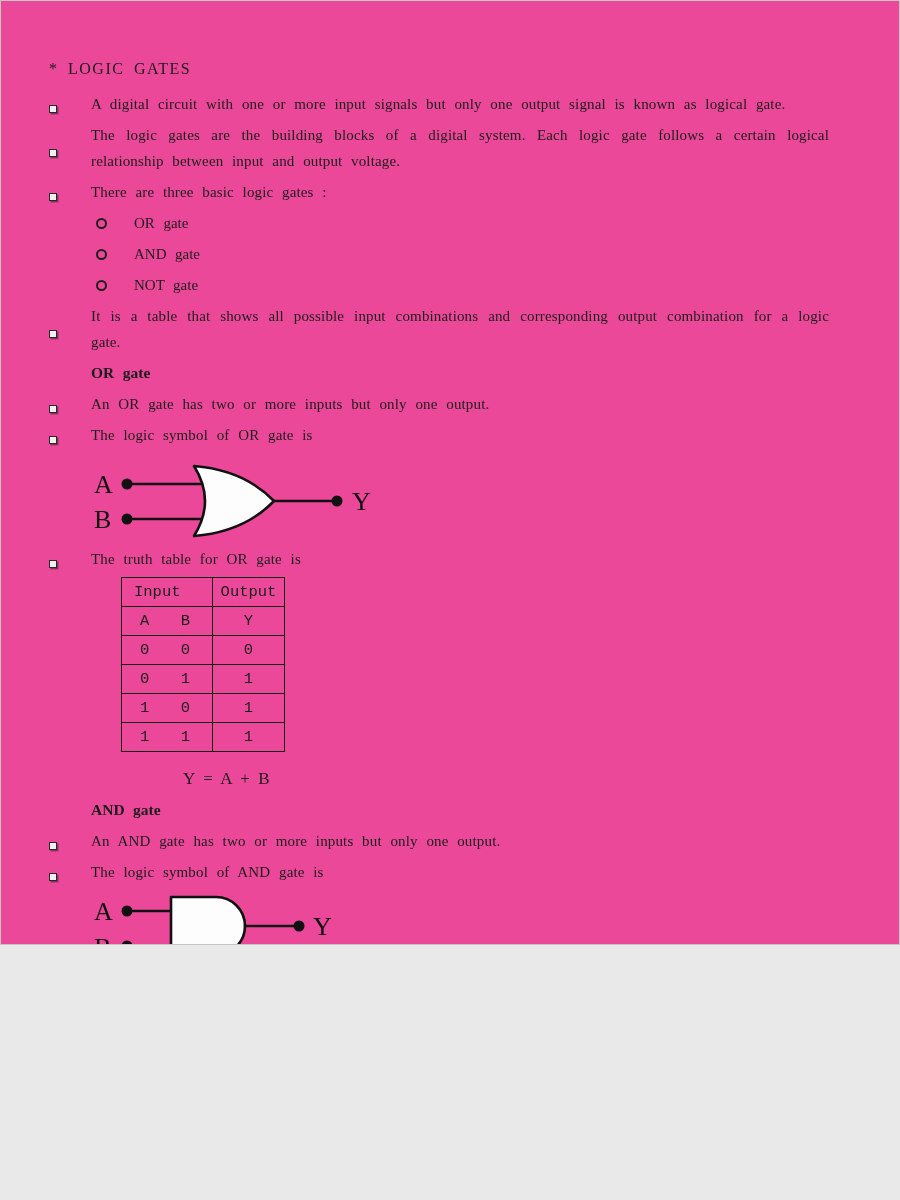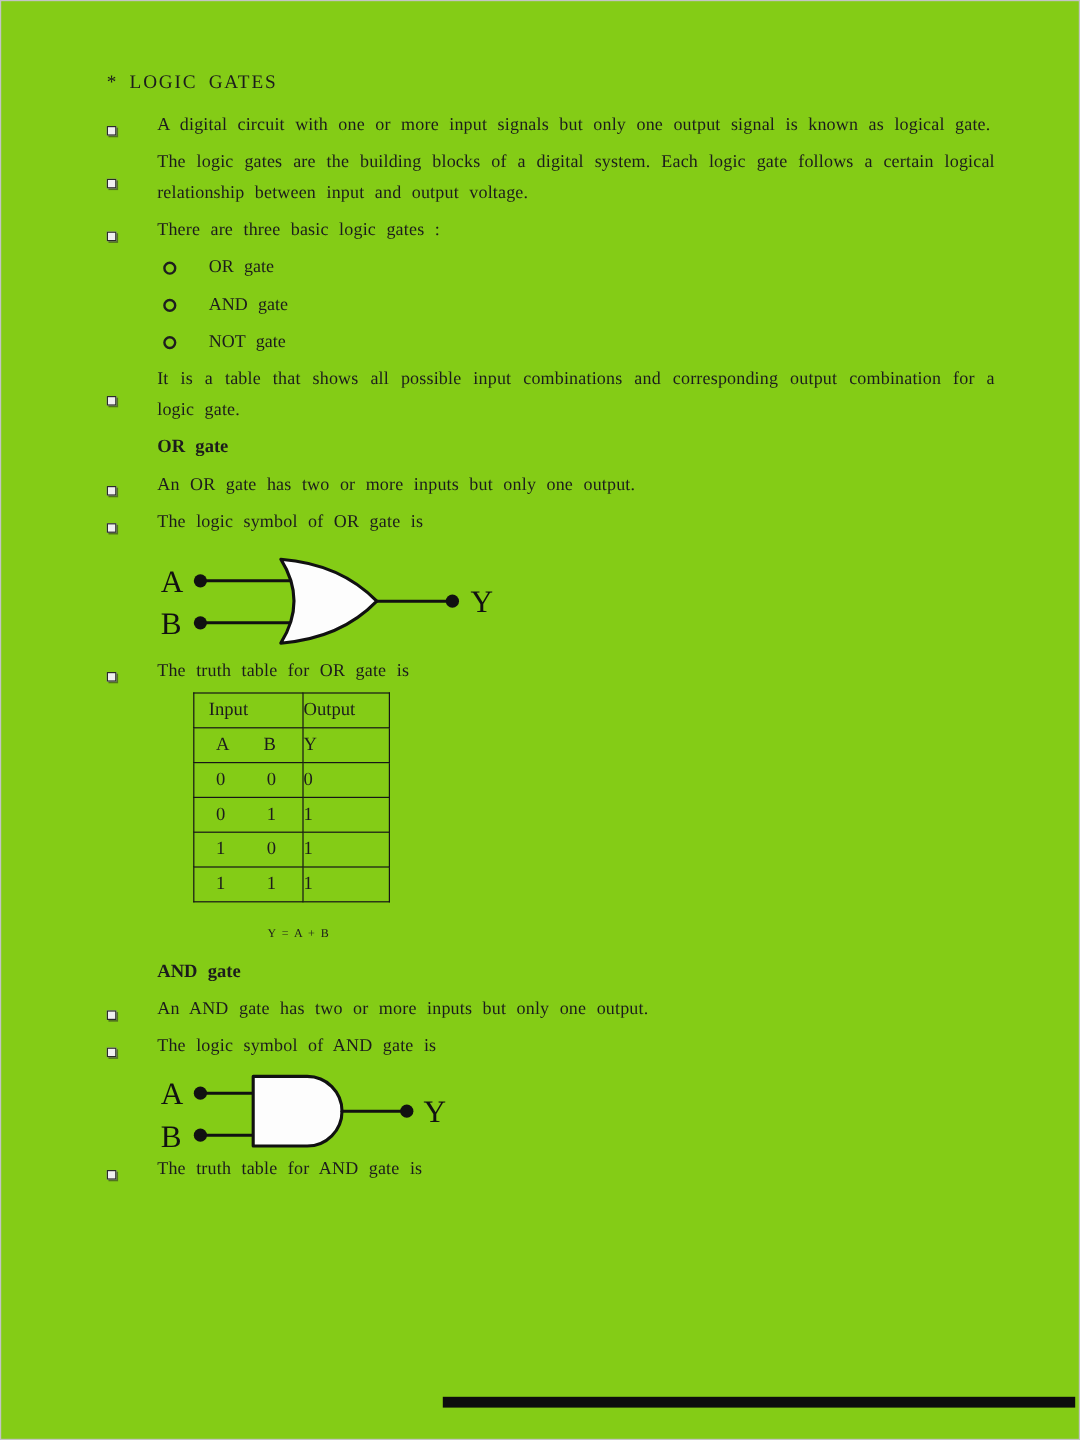--- a/index.html
+++ b/index.html
@@ -1,20 +1,20 @@
 <!DOCTYPE html>
 <html><head>
 <meta charset="utf-8">
 <style>
   * { margin:0; padding:0; box-sizing:border-box; }
   html, body { background:#e9e9e9; }
   .page {
-    width:900px; height:1200px; background:#84cc16; position:relative;
+    width:900px; height:945px; background:#ec4899; position:relative;
     border:1px solid #c4c4c4;
-    padding:58px 70px 0 88px;
+    padding:58px 70px 0 48px;
     font-family:"Liberation Serif", serif;
     color:#1c1c1c;
     overflow:hidden;
     margin:0 auto;
   }
   .title { font-size:16px; letter-spacing:1.5px; word-spacing:4px; margin-bottom:12px; line-height:20px; }
   .bullet { display:flex; align-items:center; margin-bottom:5px; }
   .sq {
     flex:0 0 auto; width:8px; height:8px; margin-top:9px;
     border:1.2px solid #2a2a2a; background:#f0f0f0;
@@ -29,27 +29,27 @@
   .circ { width:11px; height:11px; border:2px solid #1e1e1e; border-radius:50%; margin-right:27px; flex:0 0 auto; }
   .subtext { font-size:15px; word-spacing:0.32em; }
   .heading { font-weight:bold; font-size:15.5px; line-height:26px; margin:4px 0 5px 42px; word-spacing:0.3em; }
   .diagram { display:block; }
   .or-diagram { margin:14px 0 0 45px; }
   .and-diagram { margin:8px 0 0 45px; }
   svg line { stroke:#111; stroke-width:2.6; stroke-linecap:round; }
   svg circle.node { fill:#111; stroke:none; }
   svg .gate { fill:#fdfdfd; stroke:#111; stroke-width:2.6; stroke-linejoin:round; }
   svg .dlabel { font-family:"Liberation Serif", serif; font-size:26px; fill:#111; }
-  .truth-table { border-collapse:collapse; margin:2px 0 14px 72px; }
+  .truth-table { border-collapse:collapse; margin:2px 0 14px 72px;font-family:Liberation Mono, monospace; }
   .truth-table td { border:1.6px solid #161616; height:29px; font-size:15.5px; vertical-align:middle; color:#1c1c1c; }
   .col-in { width:91px; }
-  .col-out { width:72px; }
+  .col-out { width:72px; text-align:center; }
   .pair { display:flex; justify-content:space-between; padding:0 22px 0 18px; }
   .hdr-in { padding-left:12px; }
-  .expr { font-size:10px; line-height:26px; margin:3px 0 5px 134px; word-spacing:0.25em; }
+  .expr { font-size:17px; line-height:26px; margin:3px 0 5px 134px; word-spacing:0.25em; }
   .mt-big { }
   .bottom-bar { position:absolute; left:368px; right:3px; top:1163px; height:9px; background:#0d0d0d; }
 </style>
 </head>
 <body>
 
 <div class="page">
 
   <div class="title">* LOGIC GATES</div>
 

